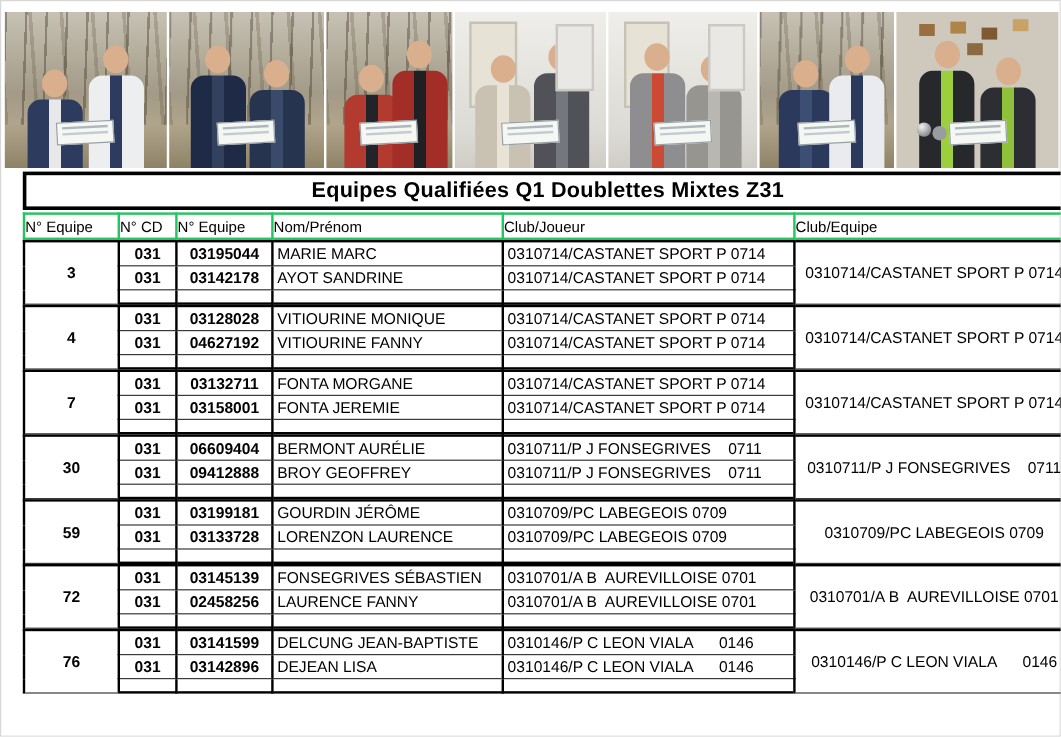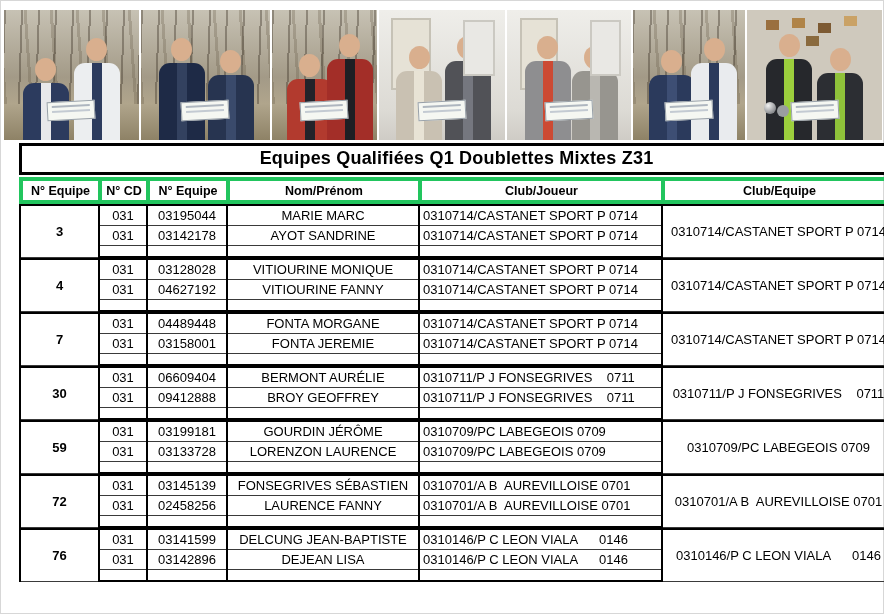--- a/index.html
+++ b/index.html
@@ -40,32 +40,32 @@
   .cheque::after{content:"";display:block;margin:3px 4px 0;height:2px;background:#c3cad2;}
 
   
   .sheet{position:absolute;top:143px;left:19px;width:875px;}
   .title-box{border:3px solid #000;background:#fff;text-align:center;font-weight:bold;
     font-size:18px;padding:2px 0 3px;letter-spacing:.2px;}
   table{width:100%;border-collapse:collapse;table-layout:fixed;}
   col.c1{width:79px;}col.c2{width:48px;}col.c3{width:80px;}
   col.c4{width:192px;}col.c5{width:243px;}col.c6{width:233px;}
   .hdr-table{margin-top:2px;}
-  .hdr-table td{border:4px solid #22c55e;font-weight:bold;font-size:12.5px;text-align:center;
+  .hdr-table td{border:2px solid #22c55e;font-weight:normal;font-size:12.5px;
     padding:2px 0;height:15px;}
   .team-block{margin-top:0;}
   .team-block td{border-left:2px solid #000;border-right:2px solid #000;
     border-top:1px solid #3a3a3a;border-bottom:1px solid #3a3a3a;
     font-size:13px;height:19px;padding:0 3px;overflow:hidden;}
   .team-block tr:first-child td{border-top:2px solid #000;}
   .team-block tr:last-child td{border-bottom:2px solid #000;}
   .team-block tr.empty-row td{height:10px;}
   .c-team{text-align:center;font-weight:bold;}
-  .c-cd,.c-lic{text-align:center;font-weight:normal;margin-left:40px;}
-  .c-name{text-align:center;}
+  .c-cd,.c-lic{text-align:center;font-weight:bold;margin-left:40px;}
+  .c-name{}
   .c-club{text-align:left;white-space:pre;}
   .c-clubeq{text-align:center;white-space:pre;}
 </style>
 </head>
 <body>
 
 <div class="doc">
 
   <div class="photo-strip">
       <div class="photo outdoor" title="elderly pair in navy and white club tracksuits holding prize cheque, bare winter trees" style="width: 134px;">
@@ -243,21 +243,21 @@
             <col class="c2">
             <col class="c3">
             <col class="c4">
             <col class="c5">
             <col class="c6">
           </colgroup>
     <tbody>
             <tr>
       <td class="c-team" rowspan="3">7</td>
       <td class="c-cd">031</td>
-      <td class="c-lic">04489448</td>
+      <td class="c-lic">03132711</td>
       <td class="c-name">FONTA MORGANE</td>
       <td class="c-club">0310714/CASTANET SPORT P 0714</td>
       <td class="c-clubeq" rowspan="3">0310714/CASTANET SPORT P 0714</td>
     </tr>
     <tr>
       <td class="c-cd">031</td>
       <td class="c-lic">03158001</td>
       <td class="c-name">FONTA JEREMIE</td>
       <td class="c-club">0310714/CASTANET SPORT P 0714</td>
     </tr>

